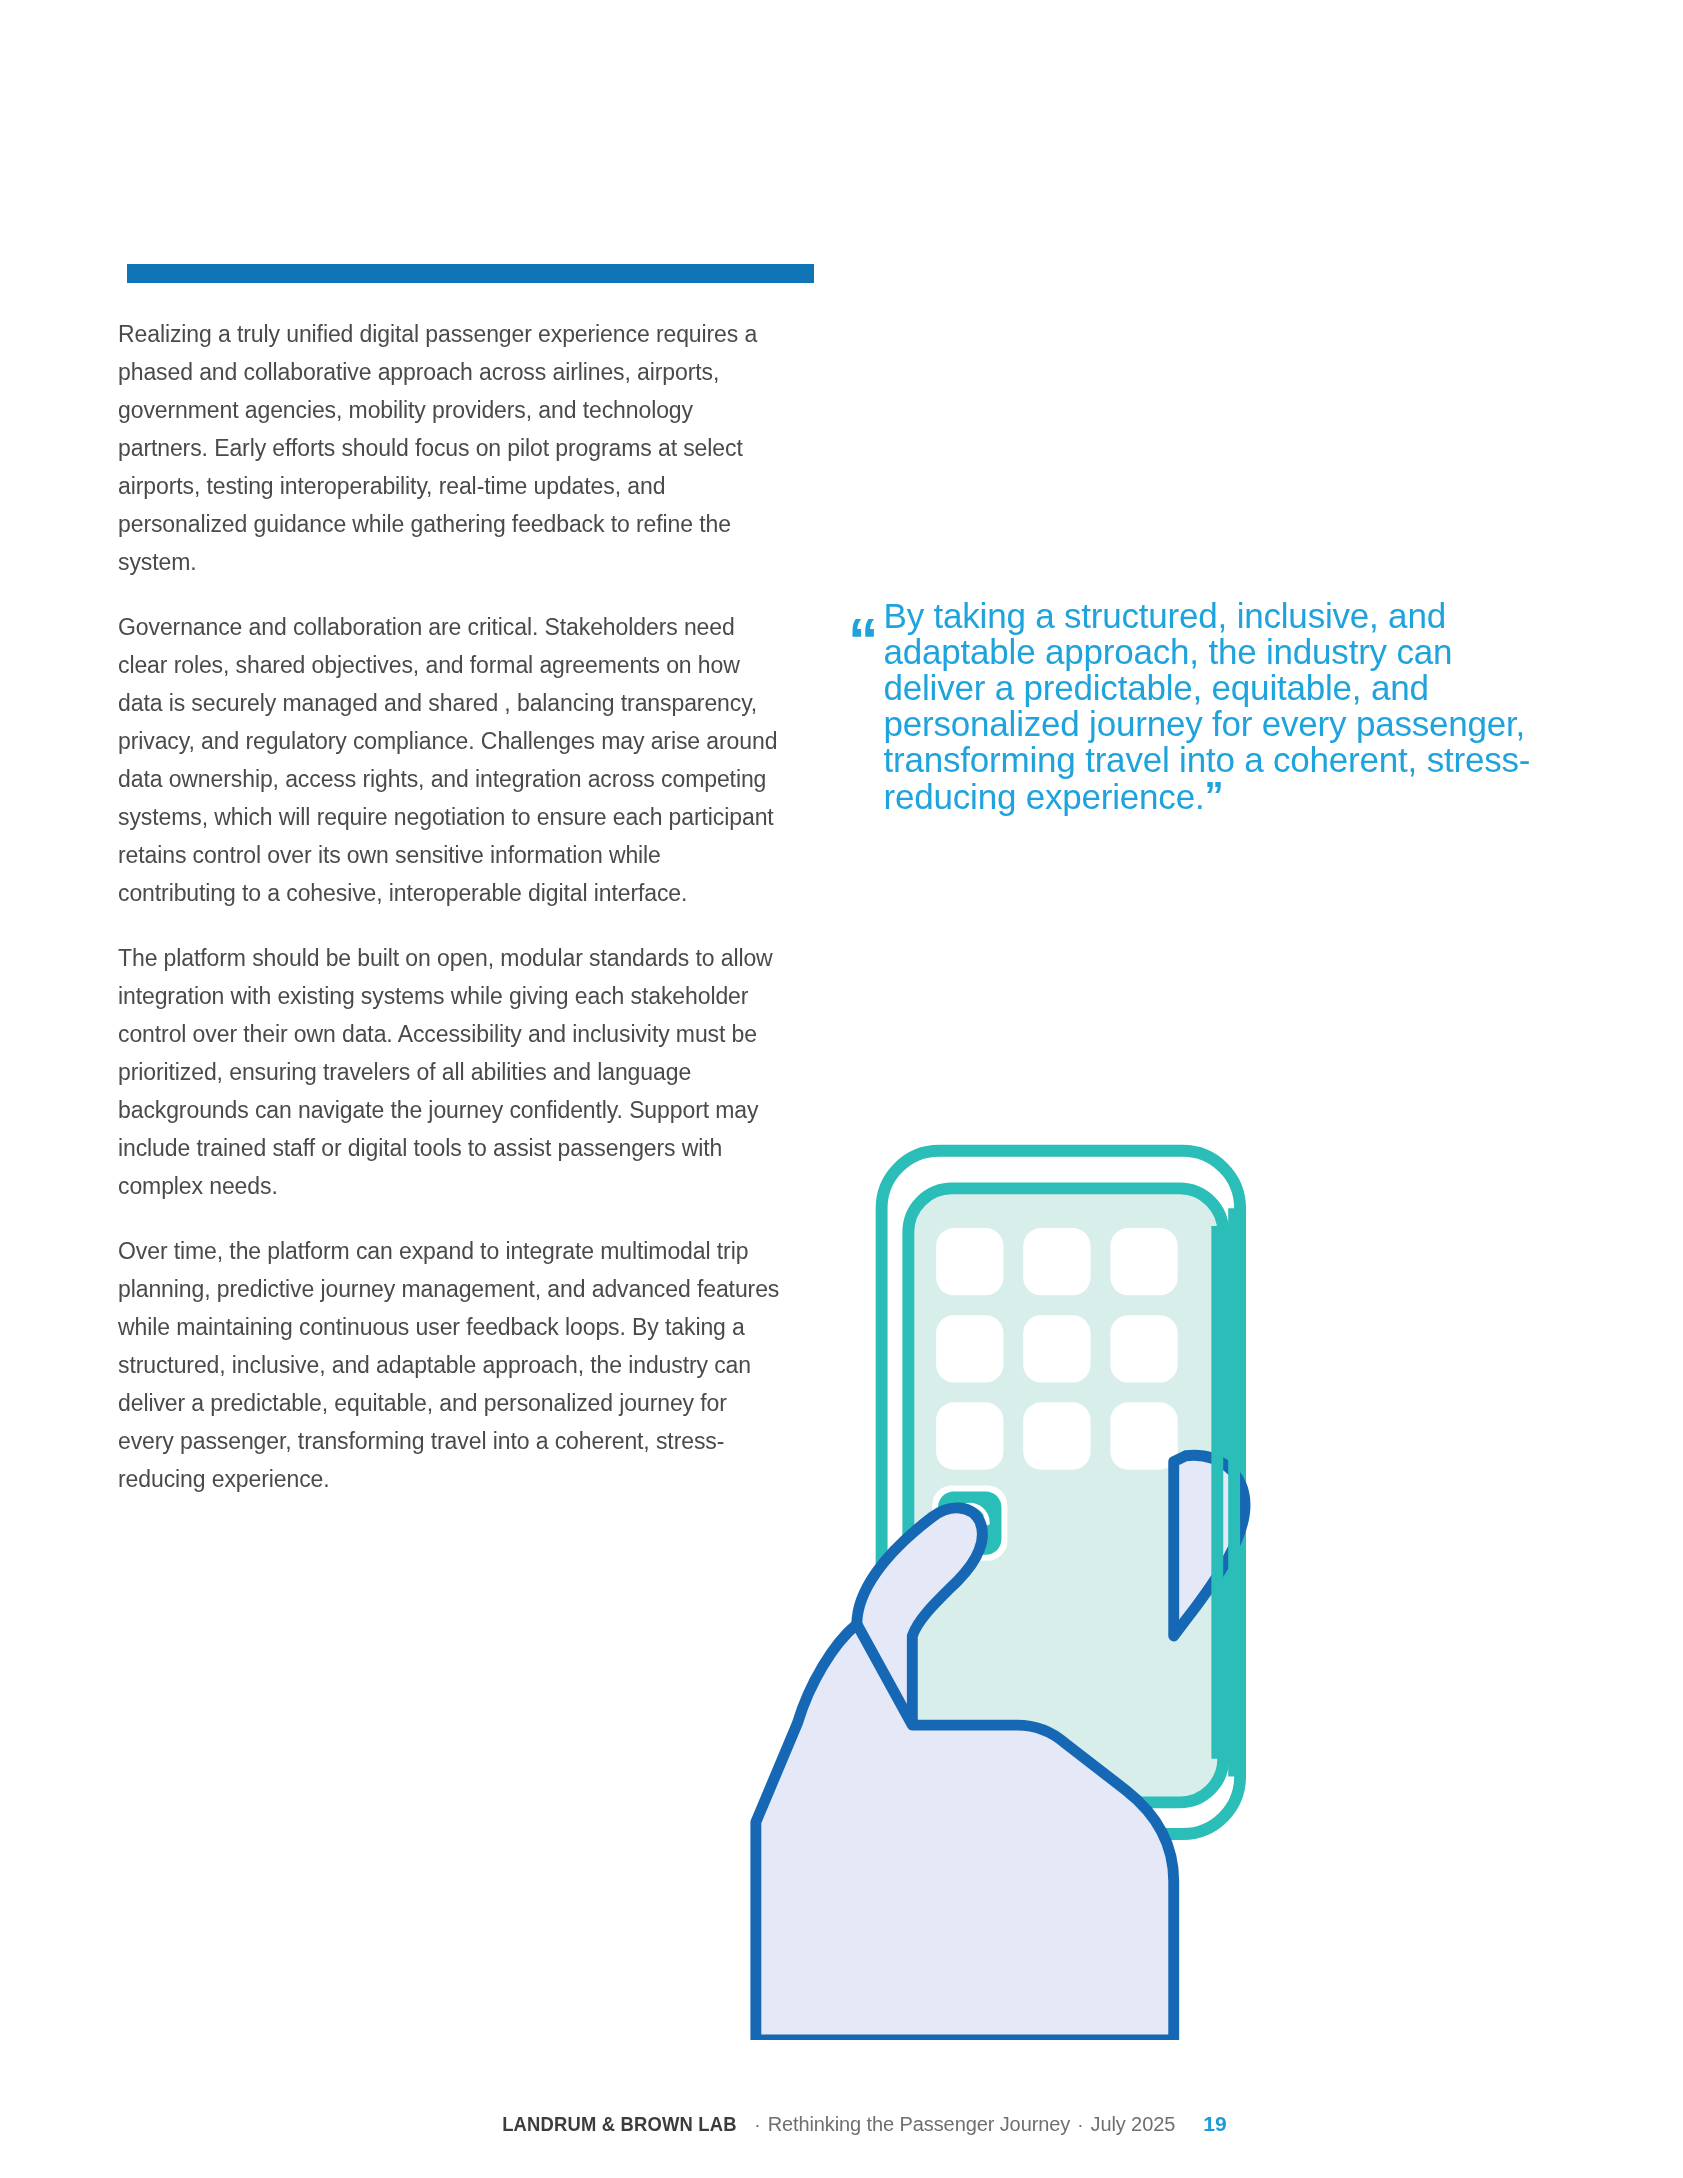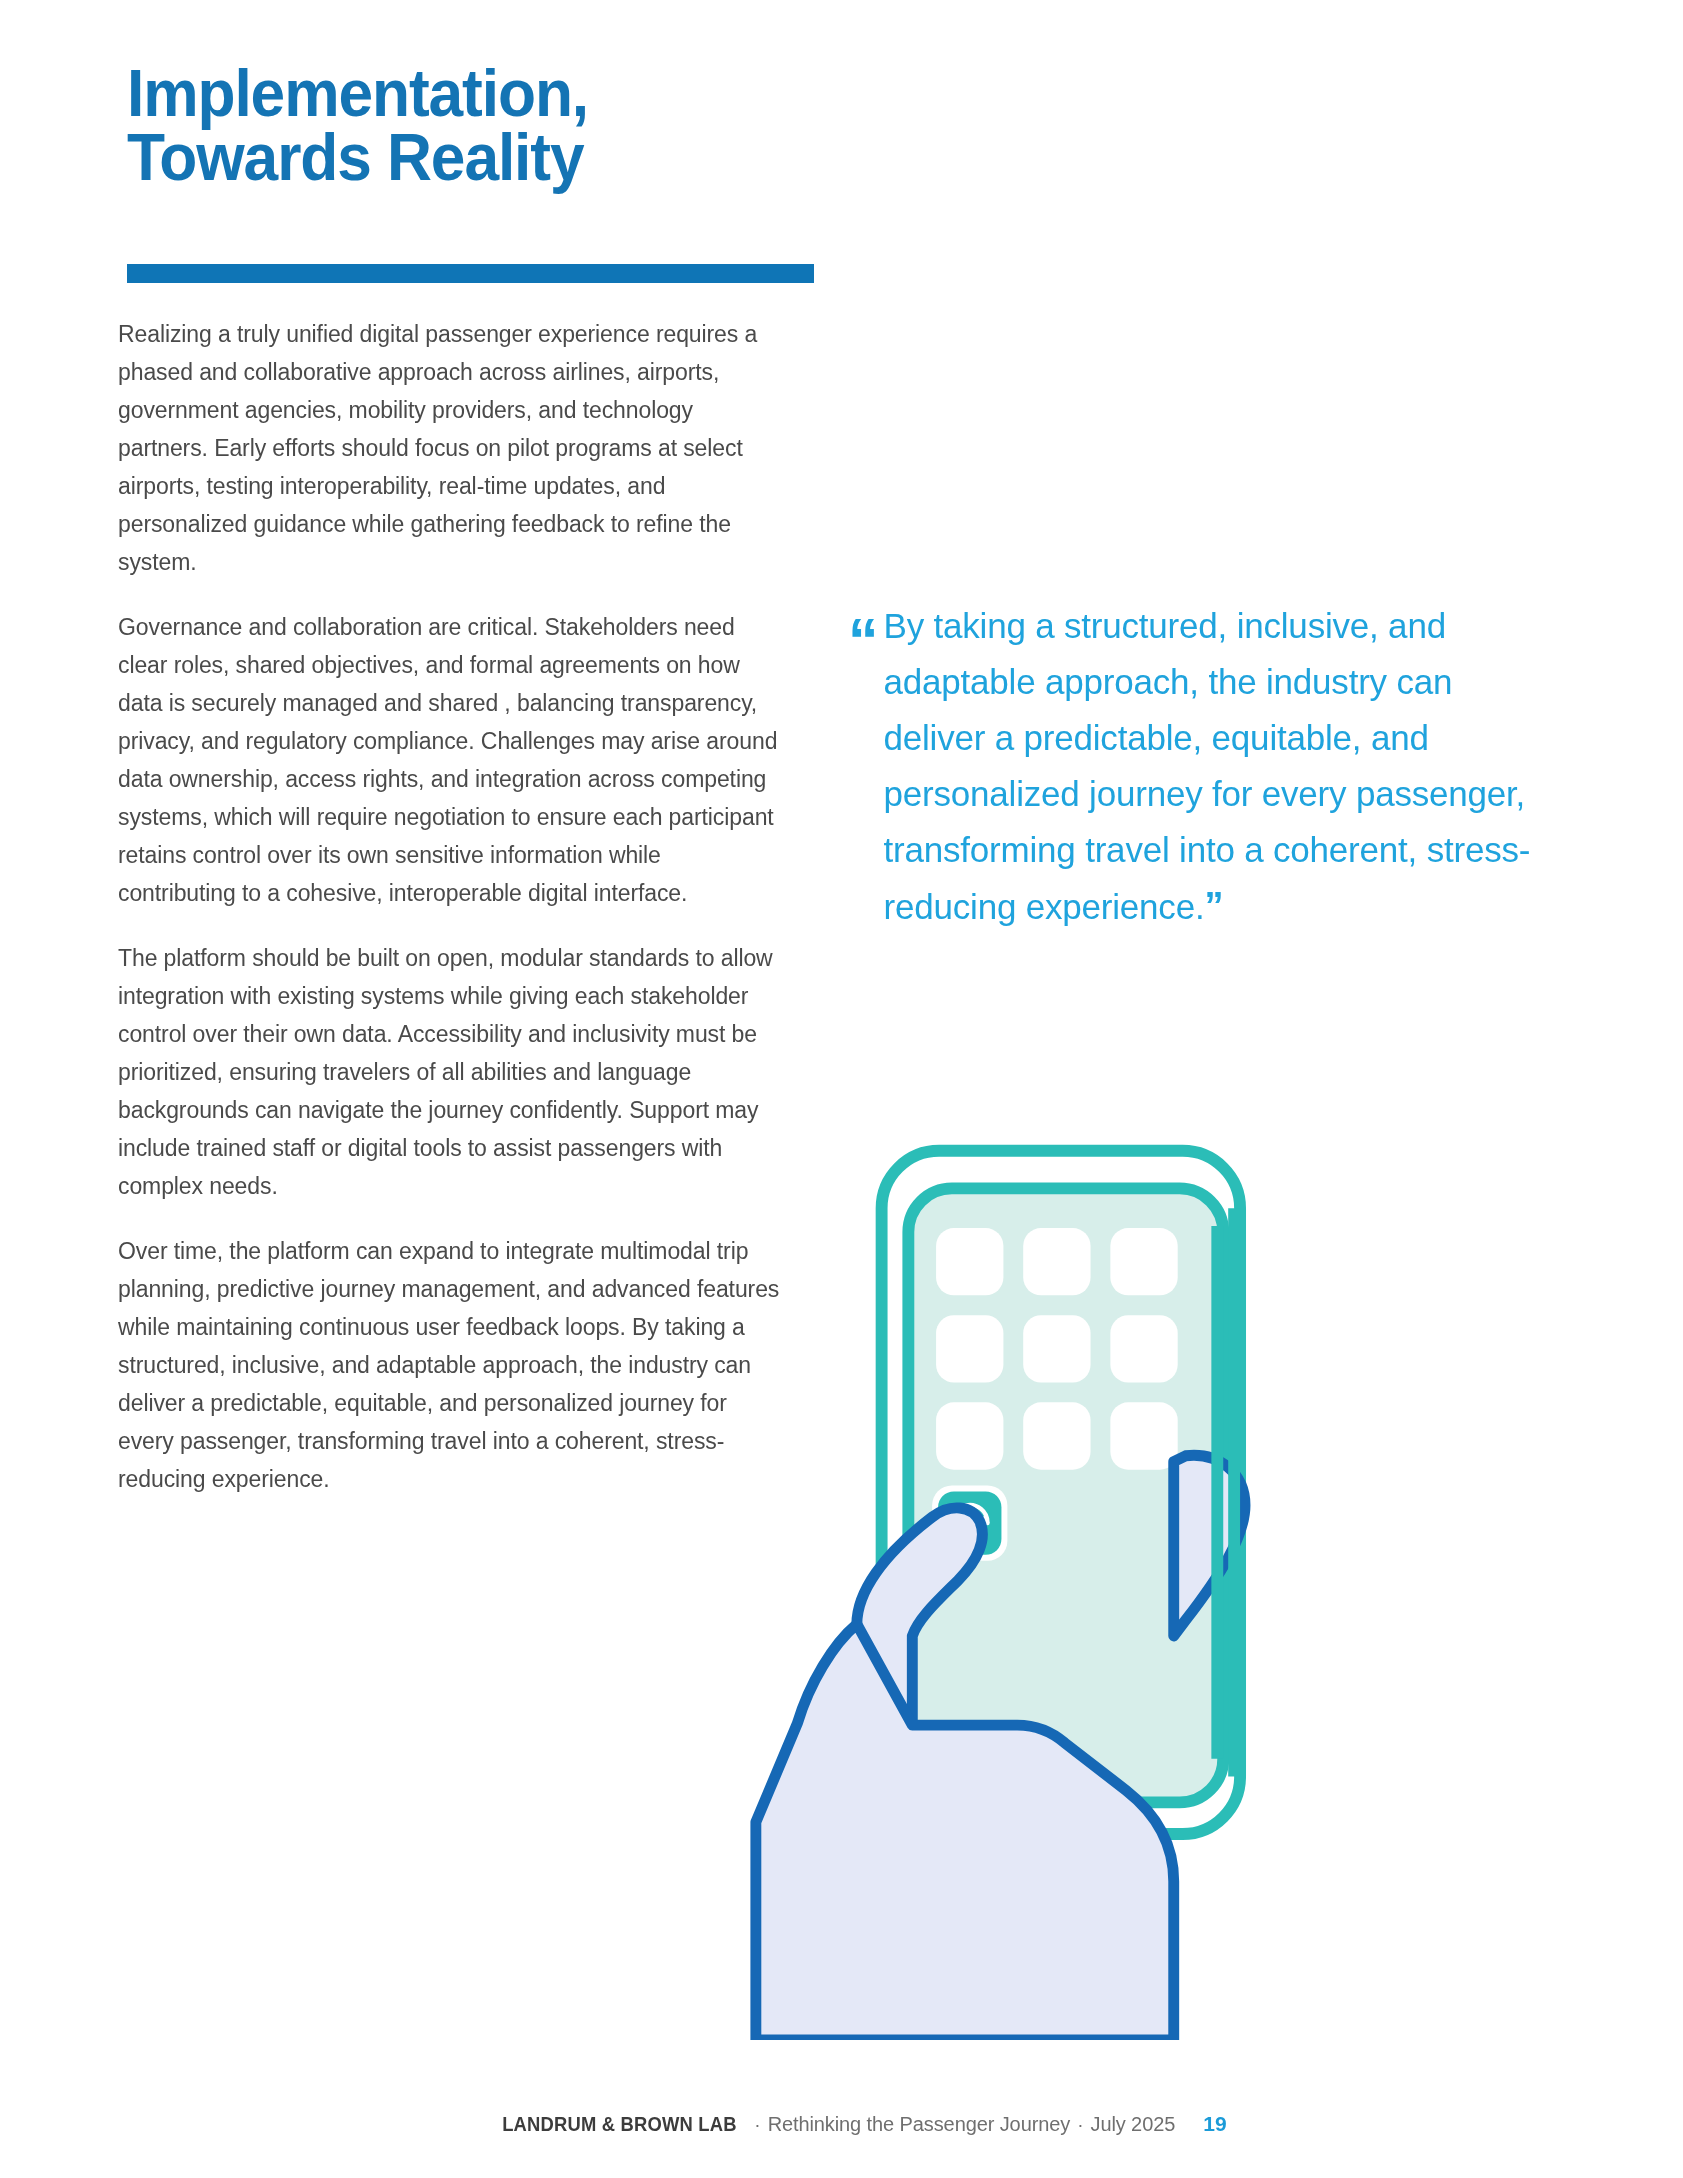--- a/index.html
+++ b/index.html
@@ -81,21 +81,21 @@
     font-size: 61px;
     line-height: 1;
     color: #1fa3dd;
     margin-top: 12px;
     margin-right: 7px;
     flex: 0 0 auto;
     letter-spacing: -2px;
   }
   .quote-text {
     font-size: 35px;
-    line-height: 56px;
+    line-height: 36px;
     color: #1fa3dd;
     font-weight: 300;
     letter-spacing: -0.2px;
   }
   .quote-close {
     font-weight: 700;
     font-size: 38px;
     letter-spacing: -1px;
   }
 
@@ -146,24 +146,20 @@
     font-size: 21px;
     color: #1b9bd8;
     margin-left: 28px;
   }
 </style>
 </head>
 <body>
 
 <div class="page">
 
-  <div class="title-block">
-    <h1 class="page-title">Implementation,
-Towards Reality</h1>
-  </div>
   <div class="title-rule"></div>
 
   <div class="body-col">
     <p>Realizing a truly unified digital passenger experience requires a phased and collaborative approach across airlines, airports, government agencies, mobility providers, and technology partners. Early efforts should focus on pilot programs at select airports, testing interoperability, real-time updates, and personalized guidance while gathering feedback to refine the system.</p>
     <p>Governance and collaboration are critical. Stakeholders need clear roles, shared objectives, and formal agreements on how data is securely managed and shared , balancing transparency, privacy, and regulatory compliance. Challenges may arise around data ownership, access rights, and integration across competing systems, which will require negotiation to ensure each participant retains control over its own sensitive information while contributing to a cohesive, interoperable digital interface.</p>
     <p>The platform should be built on open, modular standards to allow integration with existing systems while giving each stakeholder control over their own data. Accessibility and inclusivity must be prioritized, ensuring travelers of all abilities and language backgrounds can navigate the journey confidently. Support may include trained staff or digital tools to assist passengers with complex needs.</p>
     <p>Over time, the platform can expand to integrate multimodal trip planning, predictive journey management, and advanced features while maintaining continuous user feedback loops. By taking a structured, inclusive, and adaptable approach, the industry can deliver a predictable, equitable, and personalized journey for every passenger, transforming travel into a coherent, stress-reducing experience.</p>
   </div>
 
   <div class="pull-quote">

